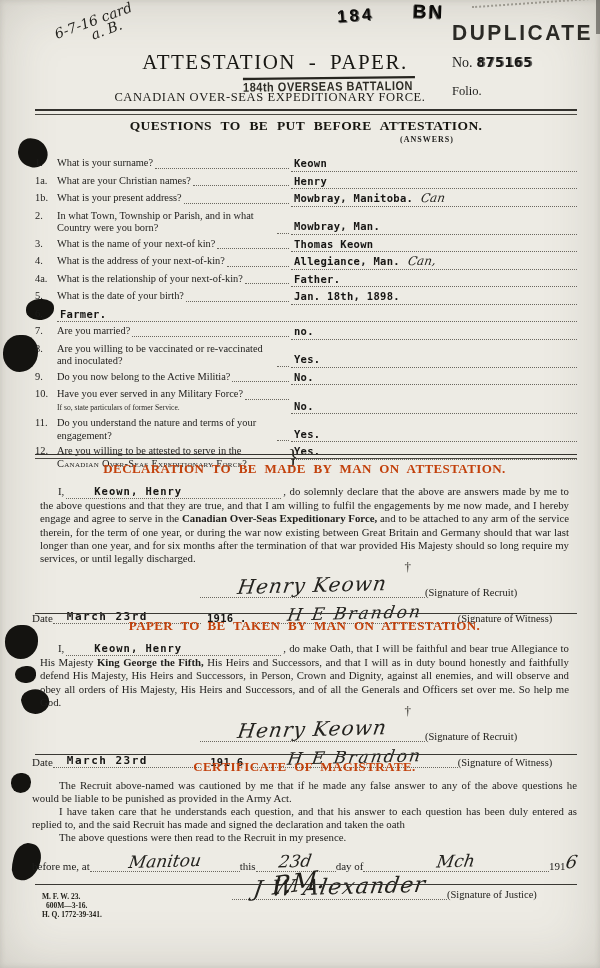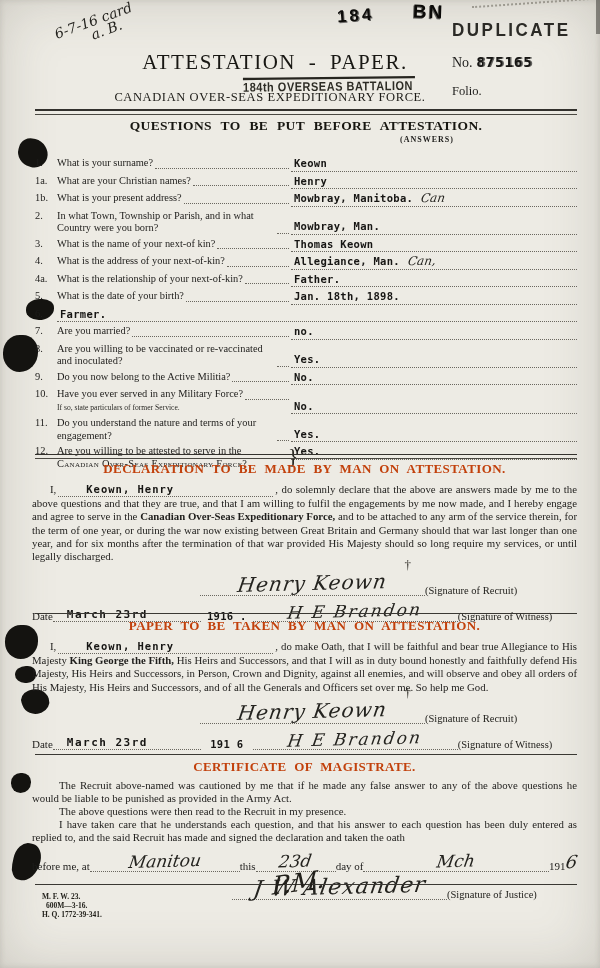--- a/index.html
+++ b/index.html
@@ -15,21 +15,21 @@
   .rule.single{border-top:1.5px solid #3a3833;}
   .typed{font-family:"DejaVu Sans Mono", monospace; font-weight:bold; font-size:10.5px; letter-spacing:.3px; color:#161513;}
   .script{font-family:"DejaVu Serif", serif; font-style:italic; display:inline-block; transform:skewX(-10deg) rotate(-1.5deg); color:#24231f;}
   .blot{position:absolute; background:#141310; border-radius:50% 45% 55% 50%;}
   .sig-label{font-size:10.5px; white-space:nowrap; color:#23221e;}
   
   .hw-note{position:absolute; left:55px; top:14px; transform:rotate(-20deg); font-size:14px; line-height:13px;}
   .hw-note .l2{margin-left:34px;}
   .stamp-184{position:absolute; left:337px; top:6px; font-family:"Liberation Sans",sans-serif; font-weight:bold; font-size:17px; letter-spacing:3px; color:#0d0c0a; transform:rotate(-4deg); text-shadow:1px 1px 0 rgba(10,10,10,.55);}
   .stamp-bn{position:absolute; left:413px; top:1px; font-family:"Liberation Sans",sans-serif; font-weight:bold; font-size:19px; letter-spacing:2px; color:#0b0a08; transform:rotate(2deg); text-shadow:-1px 1px 0 rgba(10,10,10,.6);}
-  .stamp-duplicate{position:absolute; left:452px; top:21px; font-family:"Liberation Sans",sans-serif; font-weight:bold; font-size:17px; letter-spacing:2.5px; color:#2b2a26; transform:scaleY(1.05);}
+  .stamp-duplicate{position:absolute; left:452px; top:21px; font-family:"Liberation Sans",sans-serif; font-weight:bold; font-size:21px; letter-spacing:2.5px; color:#2b2a26; transform:scaleY(1.05);}
   .doc-title{position:absolute; left:110px; top:50px; width:330px; text-align:center; font-size:21px; letter-spacing:1.5px; word-spacing:6px; color:#181713;}
   .no-row{position:absolute; left:452px; top:54px; font-size:14px;}
   .no-row .typed{font-size:14px; text-shadow:1.5px 0 0 rgba(20,20,18,.65); letter-spacing:1px;}
   .battalion-stamp{position:absolute; left:243px; top:78px; width:172px; border-top:2.5px solid #16150f; padding-top:0px; font-family:"Liberation Sans",sans-serif; font-weight:bold; font-size:11px; letter-spacing:.5px; color:#1c1b14; transform:rotate(-.6deg) scaleY(1.15); white-space:nowrap; opacity:.92;}
   .subtitle{position:absolute; left:60px; top:90px; width:420px; text-align:center; font-size:12.5px; letter-spacing:.6px; color:#1c1b17;}
   .folio{position:absolute; left:452px; top:84px; font-size:12.5px;}
   .scan-edge{position:absolute; right:0; top:0; width:4px; height:34px; background:#3c3a34; opacity:.55;}
   .corner-scribble{position:absolute; right:8px; top:2px; width:120px; border-top:2px dotted #8d8a80; transform:rotate(-4deg); opacity:.8;}
   
   .q-sec{position:absolute; left:35px; top:118px; width:542px;}
@@ -45,21 +45,21 @@
   .q-note{font-size:7.6px; text-align:center; color:#2a2925;}
   .q-note:empty{display:none;}
   .sc{font-variant:small-caps; letter-spacing:.3px;}
   .q-brace{position:absolute; right:-7px; top:-1px; font-size:21px; font-weight:normal; line-height:24px; color:#26251f;}
   .q-brace:empty{display:none;}
   .q-ans{flex:1 1 auto; align-self:flex-end; border-bottom:1px dotted #6a675f; padding:0 0 0 3px; white-space:nowrap;}
   .q-ans .script{font-size:12px; margin-left:8px;}
   
   .para-sec{position:absolute; left:32px; width:545px;}
   .sec-head{margin:0 0 6px 0; text-align:center; font-size:13px; letter-spacing:.4px; word-spacing:4px; font-weight:bold; color:#c2410c;}
-  .body-para{margin:0; font-size:10.8px; line-height:13.2px; text-align:justify;}
+  .body-para{margin:8px; font-size:10.8px; line-height:13.2px; text-align:justify;}
   .body-para .lead{margin-left:18px;}
   .name-slot{display:inline-block; width:215px; text-align:left; border-bottom:1px dotted #6a675f; margin:0 2px;}
   .name-slot .typed{padding-left:28px; letter-spacing:1px;}
   .sig-row{display:flex; align-items:flex-end; margin-top:8px;}
   .sig-spacer{flex:0 0 168px;}
   .sigline{flex:1 1 auto; border-bottom:1px dotted #6a675f; text-align:center; position:relative;}
   .sigline .script{font-size:20px; letter-spacing:1px;}
   .stray-mark{position:absolute; right:14px; top:-14px; font-size:13px; color:#33312b;}
   .date-row{display:flex; align-items:flex-end; margin-top:5px; font-size:11px;}
   .date-slot{flex:0 0 148px; border-bottom:1px dotted #6a675f; text-align:left;}
@@ -318,22 +318,22 @@
       <span class="wit-slot" style="max-width:205px;"><span class="script">H E Brandon</span></span>
       <span class="sig-label">(Signature of Witness)</span>
     </div>
   </div>
 
   <div class="rule single" style="top:754px;"></div>
 
   <div class="para-sec" style="top:759px;">
     <h3 class="sec-head" style="margin-bottom:4px;">CERTIFICATE OF MAGISTRATE.</h3>
     <p class="cert-para"><span class="lead">The Recruit above-named was cautioned by me that if he made any false answer to any of the above questions he would be liable to be punished as provided in the Army Act.</span></p>
+    <p class="cert-para"><span class="lead">I have taken care that he understands each question, and that his answer to each question has been duly entered as replied to, and the said Recruit has made and signed the declaration and taken the oath</span></p>
     <p class="cert-para"><span class="lead">The above questions were then read to the Recruit in my presence.</span></p>
-    <p class="cert-para"><span class="lead">I have taken care that he understands each question, and that his answer to each question has been duly entered as replied to, and the said Recruit has made and signed the declaration and taken the oath</span></p>
     <div class="before-row">
       <span>before me, at</span>
       <span class="hw-slot" style="flex:0 0 150px;"><span class="script">Manitou</span></span>
       <span>this</span>
       <span class="hw-slot" style="flex:0 0 80px;"><span class="script">23d</span></span>
       <span>day of</span>
       <span class="hw-slot" style="flex:1 1 auto;"><span class="script">Mch</span></span>
       <span>191</span>
       <span class="script" style="font-size:18px;">6</span>
     </div>

